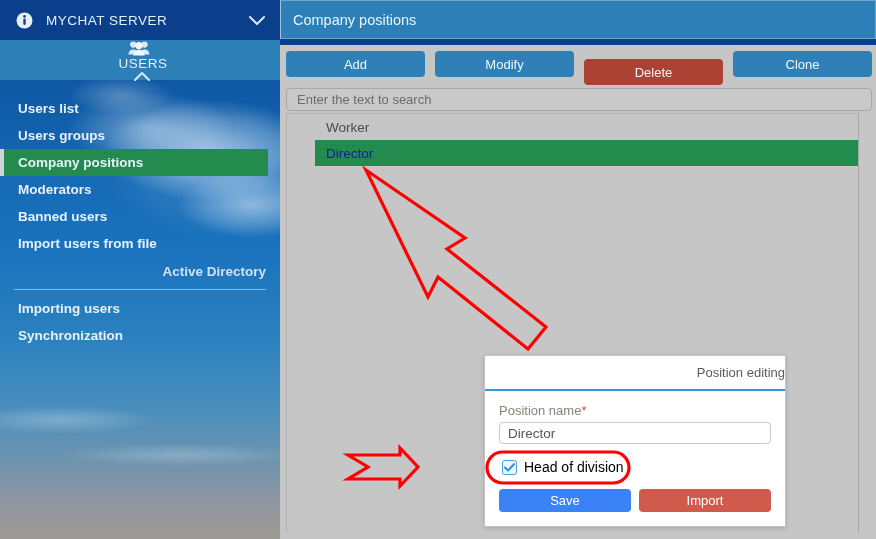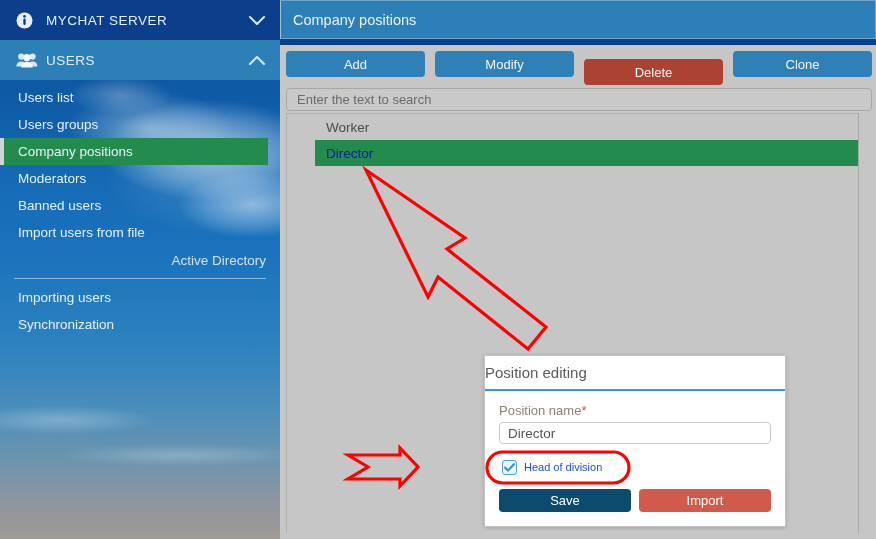--- a/index.html
+++ b/index.html
@@ -54,21 +54,21 @@
   .sb-head {
     position: relative;
     height: 40px;
     display: flex; align-items: center;
     padding: 0 14px 0 16px;
     color: #d6e6f5;
     font-size: 13.5px;
     letter-spacing: .5px;
   }
   #sb-head-server { background: #0b3f8c; }
-  #sb-head-users  { background: #2d7fb8; }
+  #sb-head-users  { background: #2d7fb8; flex-direction: column; }
   .sb-head .ico { width: 26px; display: flex; align-items: center; }
   .sb-head .label { flex: 1; padding-left: 4px; color: #e3eef9; }
   .sb-head .chev { width: 20px; display:flex; justify-content:flex-end; }
 
   .sb-item {
     position: relative;
     height: 27px;
     display: flex; align-items: center;
     padding-left: 18px;
     color: #e7f1fb;
@@ -177,22 +177,22 @@
   #dialog {
     position: absolute;
     left: 484px; top: 355px;
     width: 302px; height: 172px;
     background: #ffffff;
     border: 1px solid #c2c2c2;
     box-shadow: 0 1px 4px rgba(0,0,0,.18);
   }
   #dlg-title {
     height: 35px;
-    display: flex; align-items: center; justify-content: flex-start;
-    color: #5b5b5b; font-size: 15px;
+    display: flex; align-items: center; justify-content: flex-end;
+    color: #5b5b5b; font-size: 13px;
     border-bottom: 2px solid #3498db;
   }
   #dlg-body { padding: 12px 14px 0 14px; }
   #dlg-label {
     color: #8a8276; font-size: 13px; margin-bottom: 4px;
   }
   #dlg-label .req { color: #e04a3f; font-size: 13px; }
   #dlg-input {
     width: 272px; height: 22px;
     border: 1px solid #c9c9c9; border-radius: 4px;
@@ -207,33 +207,33 @@
     padding-left: 3px;
   }
   .cbox {
     width: 15px; height: 15px;
     border: 1px solid #4aa3d8; border-radius: 3px;
     background: #ecf6fc;
     display: flex; align-items: center; justify-content: center;
     margin-right: 7px;
   }
   .cbox svg { display: block; }
-  #dlg-check-label { color: #1d4ed8; font-size: 11px; }
+  #dlg-check-label { color: #000000; font-size: 14px; }
   #dlg-actions {
     display: flex; gap: 8px;
     margin: 12px 14px 0 14px;
   }
   .dlg-btn {
     flex: 1; height: 23px;
     border: none; border-radius: 4px;
     color: #fff; font-size: 13px;
     font-family: "Liberation Sans", sans-serif;
     cursor: pointer;
   }
-  .dlg-btn.save   { background: #0c4a6e; }
+  .dlg-btn.save   { background: #3b82f6; }
   .dlg-btn.cancel { background: #d05a4c; }
 
   
   #annotations {
     position: absolute; inset: 0;
     pointer-events: none;
   }
 </style>
 </head>
 <body>
@@ -271,21 +271,21 @@
         </svg>
       </span>
       <span class="label">USERS</span>
       <span class="chev">
         <svg width="18" height="11" viewBox="0 0 18 11">
           <polyline points="2,9 9,2 16,9" fill="none" stroke="#d6e6f5" stroke-width="2.1" stroke-linecap="round" stroke-linejoin="round"></polyline>
         </svg>
       </span>
     </div>
 
-    <div style="position:relative;padding-top:4px;">
+    <div style="position:relative;padding-top:15px;font-weight:bold;">
       <div class="sb-item">
         <span>Users list</span>
       </div>
       <div class="sb-item">
         <span>Users groups</span>
       </div>
       <div class="sb-item active">
         <span>Company positions</span>
       </div>
       <div class="sb-item">

